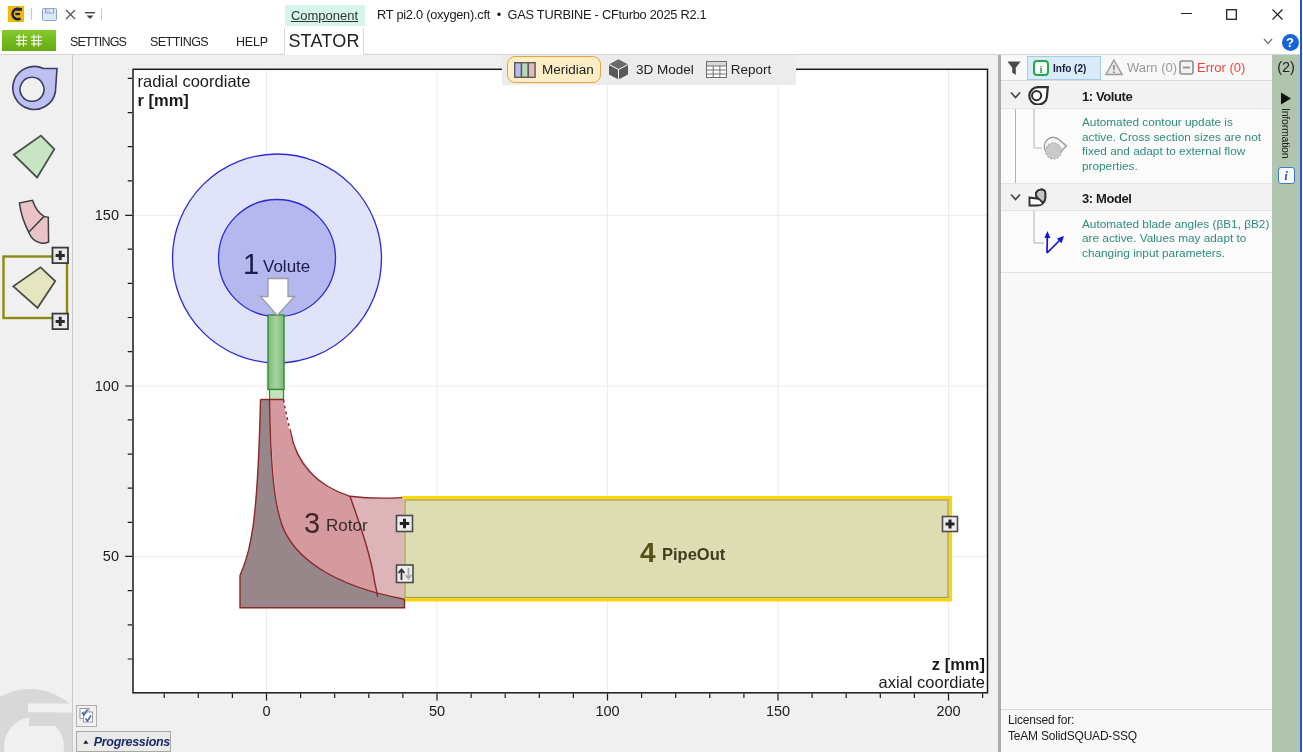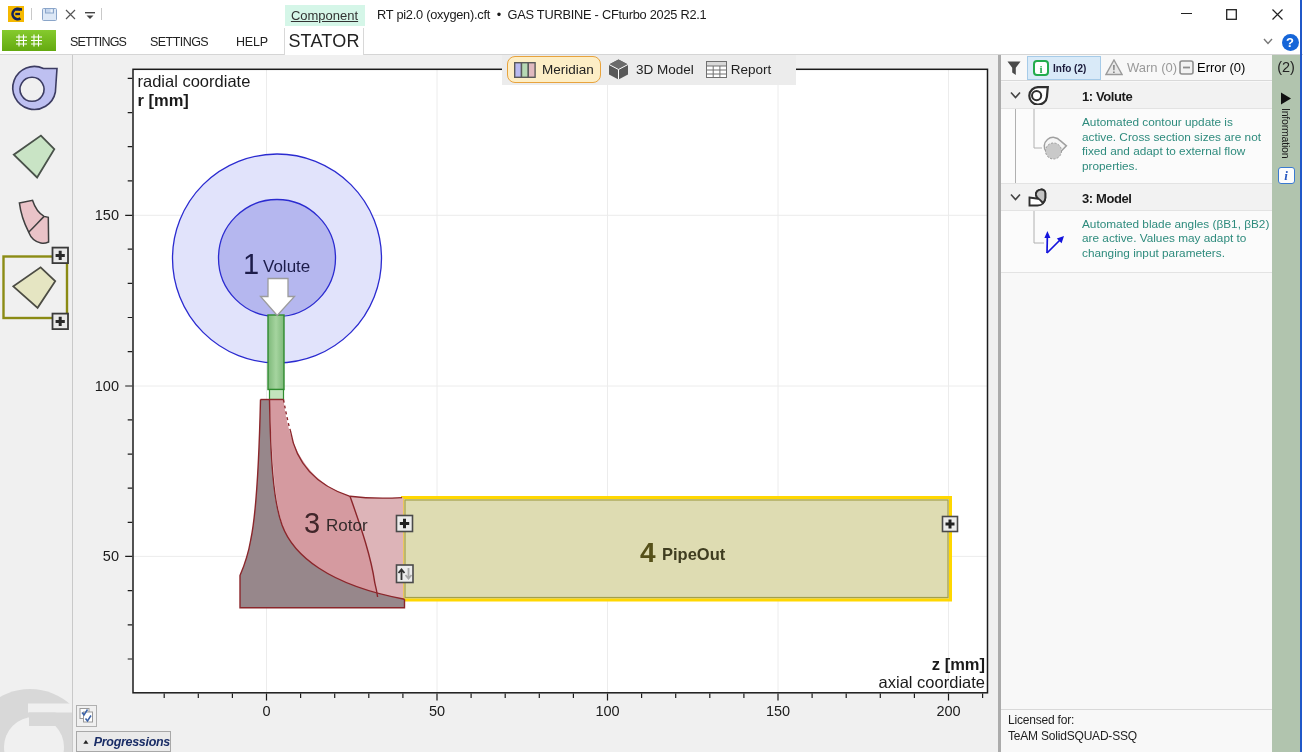--- a/index.html
+++ b/index.html
@@ -252,21 +252,21 @@
       </div>
       <svg class="abs" style="left:104px;top:4px;" width="18" height="17" viewBox="0 0 18 17">
         <path d="M9,1 L17,15.5 H1 Z" fill="#e9e9e9" stroke="#9a9a9a" stroke-width="1.4"></path>
         <text x="9" y="14" font-size="10" font-weight="bold" fill="#777" text-anchor="middle">!</text>
       </svg>
       <span class="abs" style="left:126px;top:5px;font-size:13px;color:#9a9a9a;">Warn (0)</span>
       <svg class="abs" style="left:178px;top:5px;" width="15" height="15" viewBox="0 0 15 15">
         <rect x="1" y="1" width="13" height="13" rx="2" fill="#f2f2f2" stroke="#8e8e8e" stroke-width="1.6"></rect>
         <path d="M4,7.5 H11" stroke="#8e8e8e" stroke-width="1.8"></path>
       </svg>
-      <span class="abs" style="left:196px;top:5px;font-size:13px;color:#000000;">Error (0)</span>
+      <span class="abs" style="left:196px;top:5px;font-size:13px;color:#ef4444;">Error (0)</span>
     </div>
 
     <div class="abs" style="left:0;top:27px;width:271px;height:27px;background:#f2f2f2;border-bottom:1px solid #e3e3e3;"></div>
     <svg class="abs" style="left:9px;top:36px;" width="11" height="8" viewBox="0 0 11 8">
       <path d="M1,1.5 L5.5,6.5 L10,1.5" fill="none" stroke="#444" stroke-width="1.6"></path>
     </svg>
     <svg class="abs" style="left:26px;top:31px;" width="22" height="19" viewBox="0 0 22 19">
       <path d="M11.5,1.1 L20.8,1.1 L19.9,10.8 A8.8,8.8 0 1 1 11.5,1.1 Z" fill="#fff" stroke="#2f2f2f" stroke-width="2.2"></path>
       <circle cx="9.6" cy="9.6" r="4.6" fill="#fff" stroke="#2f2f2f" stroke-width="2"></circle>
     </svg>

